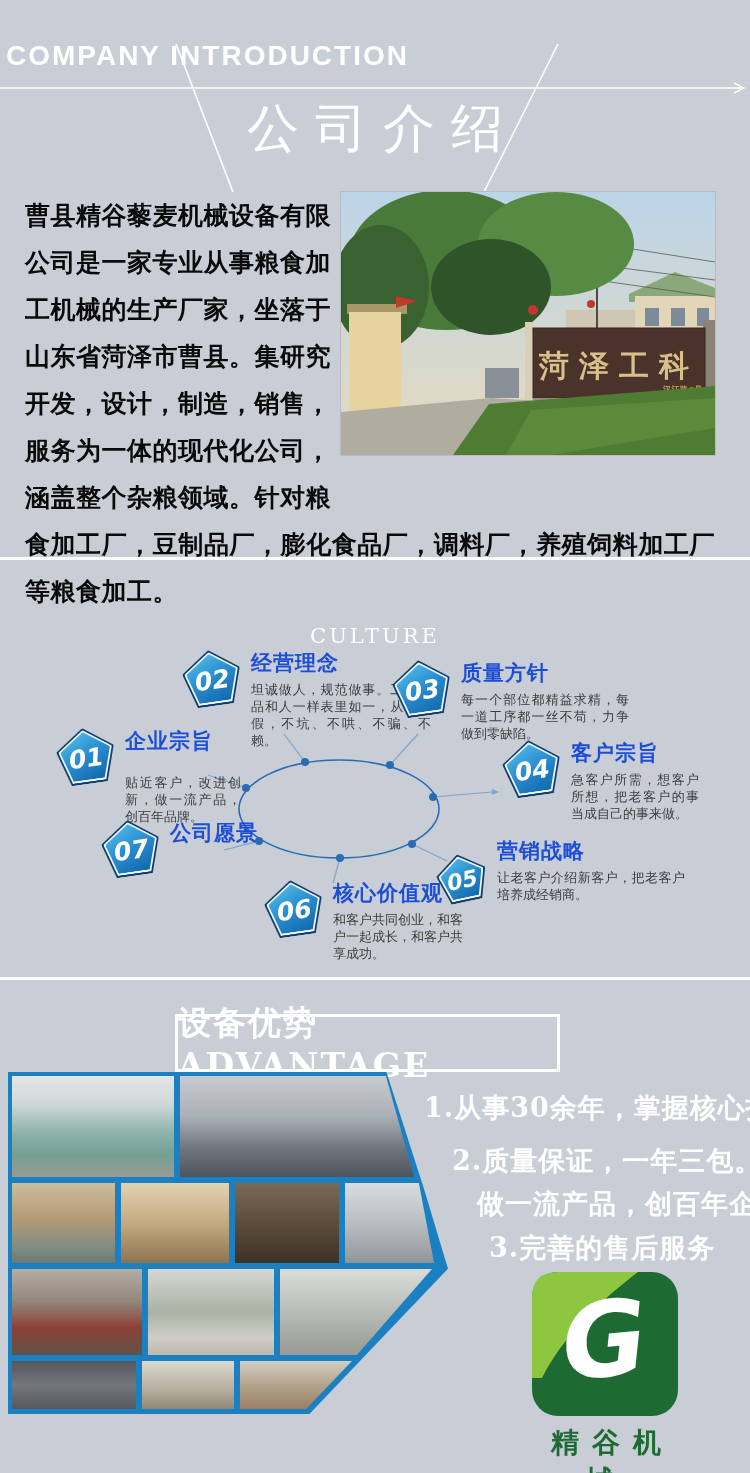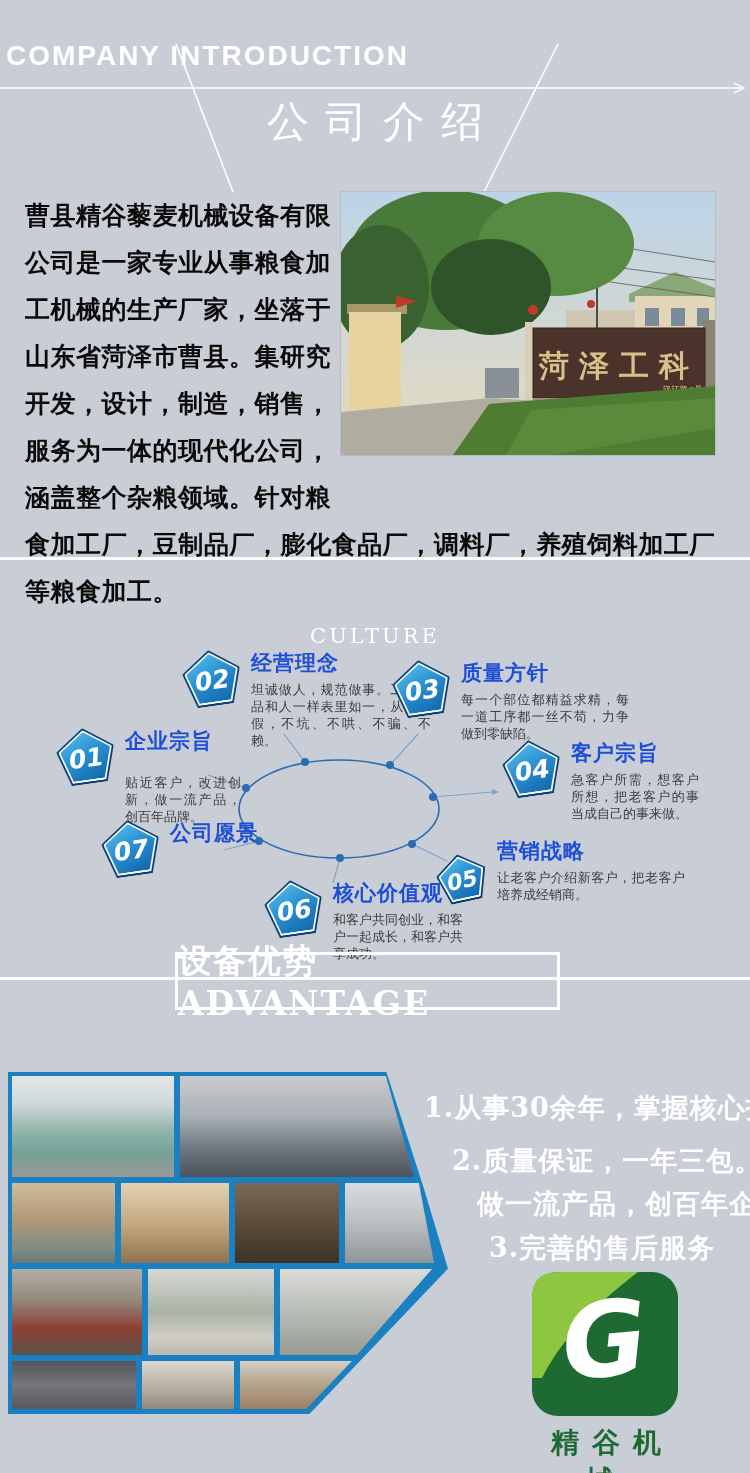--- a/index.html
+++ b/index.html
@@ -5,21 +5,21 @@
   html,body{margin:0;padding:0;background:#9aa0ab;}
   #page{
     position:relative;width:750px;height:1473px;margin:0 auto;
     background:#c9cdd5;overflow:hidden;
     font-family:"Liberation Sans",sans-serif;
   }
   
   .hdr-en{position:absolute;top:40px;left:6px;width:100%;
     color:#fff;font-size:28px;font-weight:700;letter-spacing:2px;}
   .hdr-cn{position:absolute;top:94px;left:0;width:100%;text-align:center;
-    color:#fff;font-size:42px;font-weight:400;letter-spacing:16px;text-indent:16px;
+    color:#fff;font-size:52px;font-weight:400;letter-spacing:16px;text-indent:16px;
     font-family:"DejaVu Serif",serif;}
   .hdr-svg{position:absolute;top:0;left:0;}
   
   .intro{position:absolute;top:192px;left:25px;width:690px;
     font-size:25px;font-weight:700;line-height:47px;color:#0a0a0a;
     text-align:justify;letter-spacing:0.5px;}
   .gate-photo{float:right;width:374px;height:263px;margin:0 0 60px 10px;
     background:#bcd2e4;box-shadow:0 0 0 1px #b7bcc4;}
   
   .divider{position:absolute;left:0;width:100%;height:3px;background:rgba(255,255,255,0.95);}
@@ -36,21 +36,21 @@
   .pent .p1{inset:0;background:#0b3f74;}
   .pent .p2{inset:2px;background:#f2f6fa;}
   .pent .p3{inset:4px;background:linear-gradient(155deg,#59c4f0 0%,#2a8ed0 48%,#0e63a8 100%);}
   .pent .num{position:absolute;inset:0;display:flex;align-items:center;justify-content:center;
     color:#fff;font-size:25px;font-weight:700;font-style:italic;
     font-family:"DejaVu Sans",sans-serif;padding-top:4px;}
   .c-txt{margin-left:10px;}
   .c-title{font-size:21px;font-weight:700;color:#1d4ed8;letter-spacing:1px;line-height:26px;}
   .c-desc{margin-top:5px;font-size:13px;line-height:17px;color:#3c3c3c;text-align:justify;}
   
-  .adv-box{position:absolute;top:952px;left:175px;width:385px;height:58px;
+  .adv-box{position:absolute;top:1014px;left:175px;width:385px;height:58px;
     border:3px solid #fff;box-sizing:border-box;}
   .adv-box .t{width:100%;height:100%;display:flex;align-items:center;justify-content:center;
     color:#fff;font-size:33px;letter-spacing:2px;font-weight:700;font-family:"DejaVu Serif",serif;}
   .adv-pt{position:absolute;color:#fff;font-size:27px;letter-spacing:1px;
     font-family:"DejaVu Serif",serif;font-weight:700;white-space:nowrap;}
   
   .collage{position:absolute;top:1072px;left:8px;width:440px;height:342px;
     background:#1b80c2;
     clip-path:polygon(0% 0%,86% 0%,94.5% 34%,100% 57.5%,68.5% 100%,0% 100%);}
   .ph{position:absolute;}

